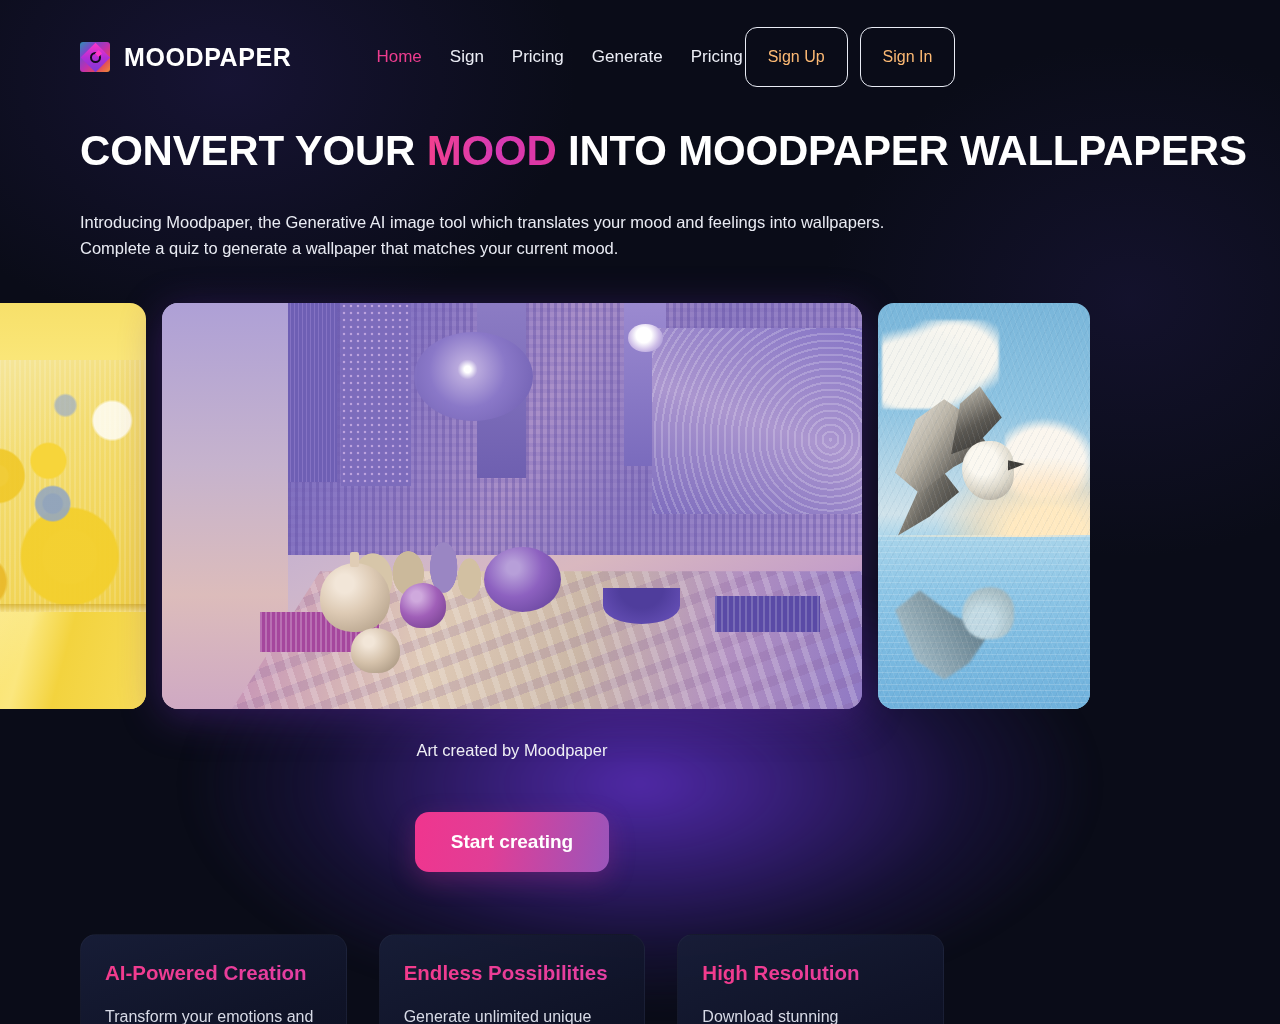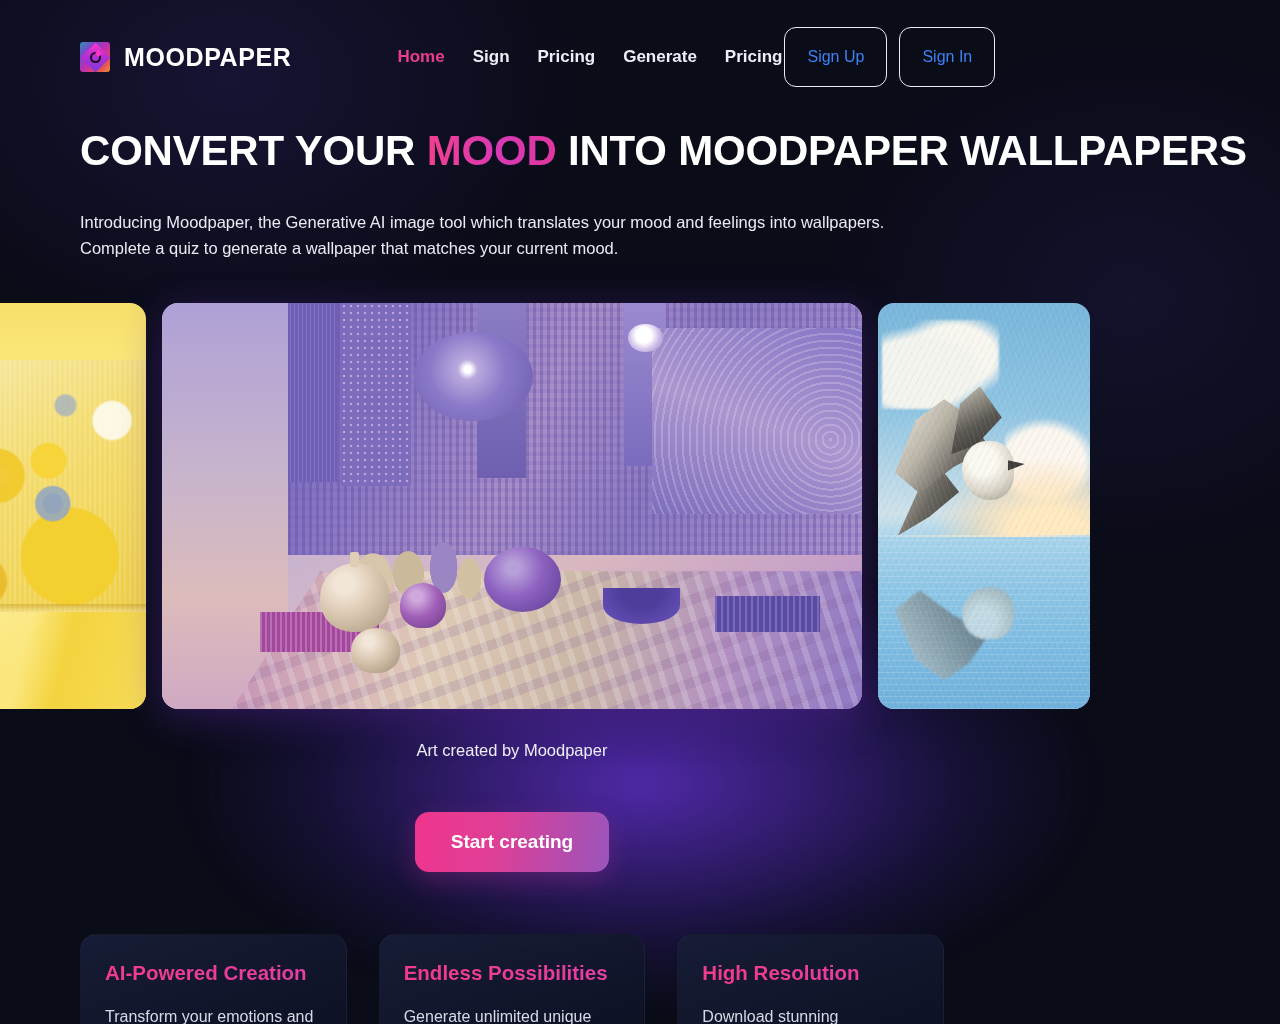--- a/index.html
+++ b/index.html
@@ -97,42 +97,41 @@
     font-size: 25px;
     font-weight: 700;
     letter-spacing: 0.6px;
     color: #ffffff;
   }
 
   .nav {
     display: flex;
     align-items: center;
     gap: 24px;
-    margin-left: 104px;
-    font-weight: bold;
+    margin-left: 83px;
   }
   .nav a {
     font-size: 17px;
     color: #eceef6;
     text-decoration: none;
     padding: 4px 2px;
     white-space: nowrap;
   }
   .nav a.active { color: #ec3c8e; }
 
   .auth {
     margin-left: auto;
     display: flex;
     align-items: center;
     gap: 12px;
   }
   .auth button {
     background: transparent;
     border: 1px solid #e9ecf5;
-    color: #3b82f6;
+    color: #fdba74;
     font-family: inherit;
     font-size: 16px;
     border-radius: 12px;
     padding: 20px 22px;
     cursor: pointer;
     white-space: nowrap;
     text-align: right;
   }
 
   

